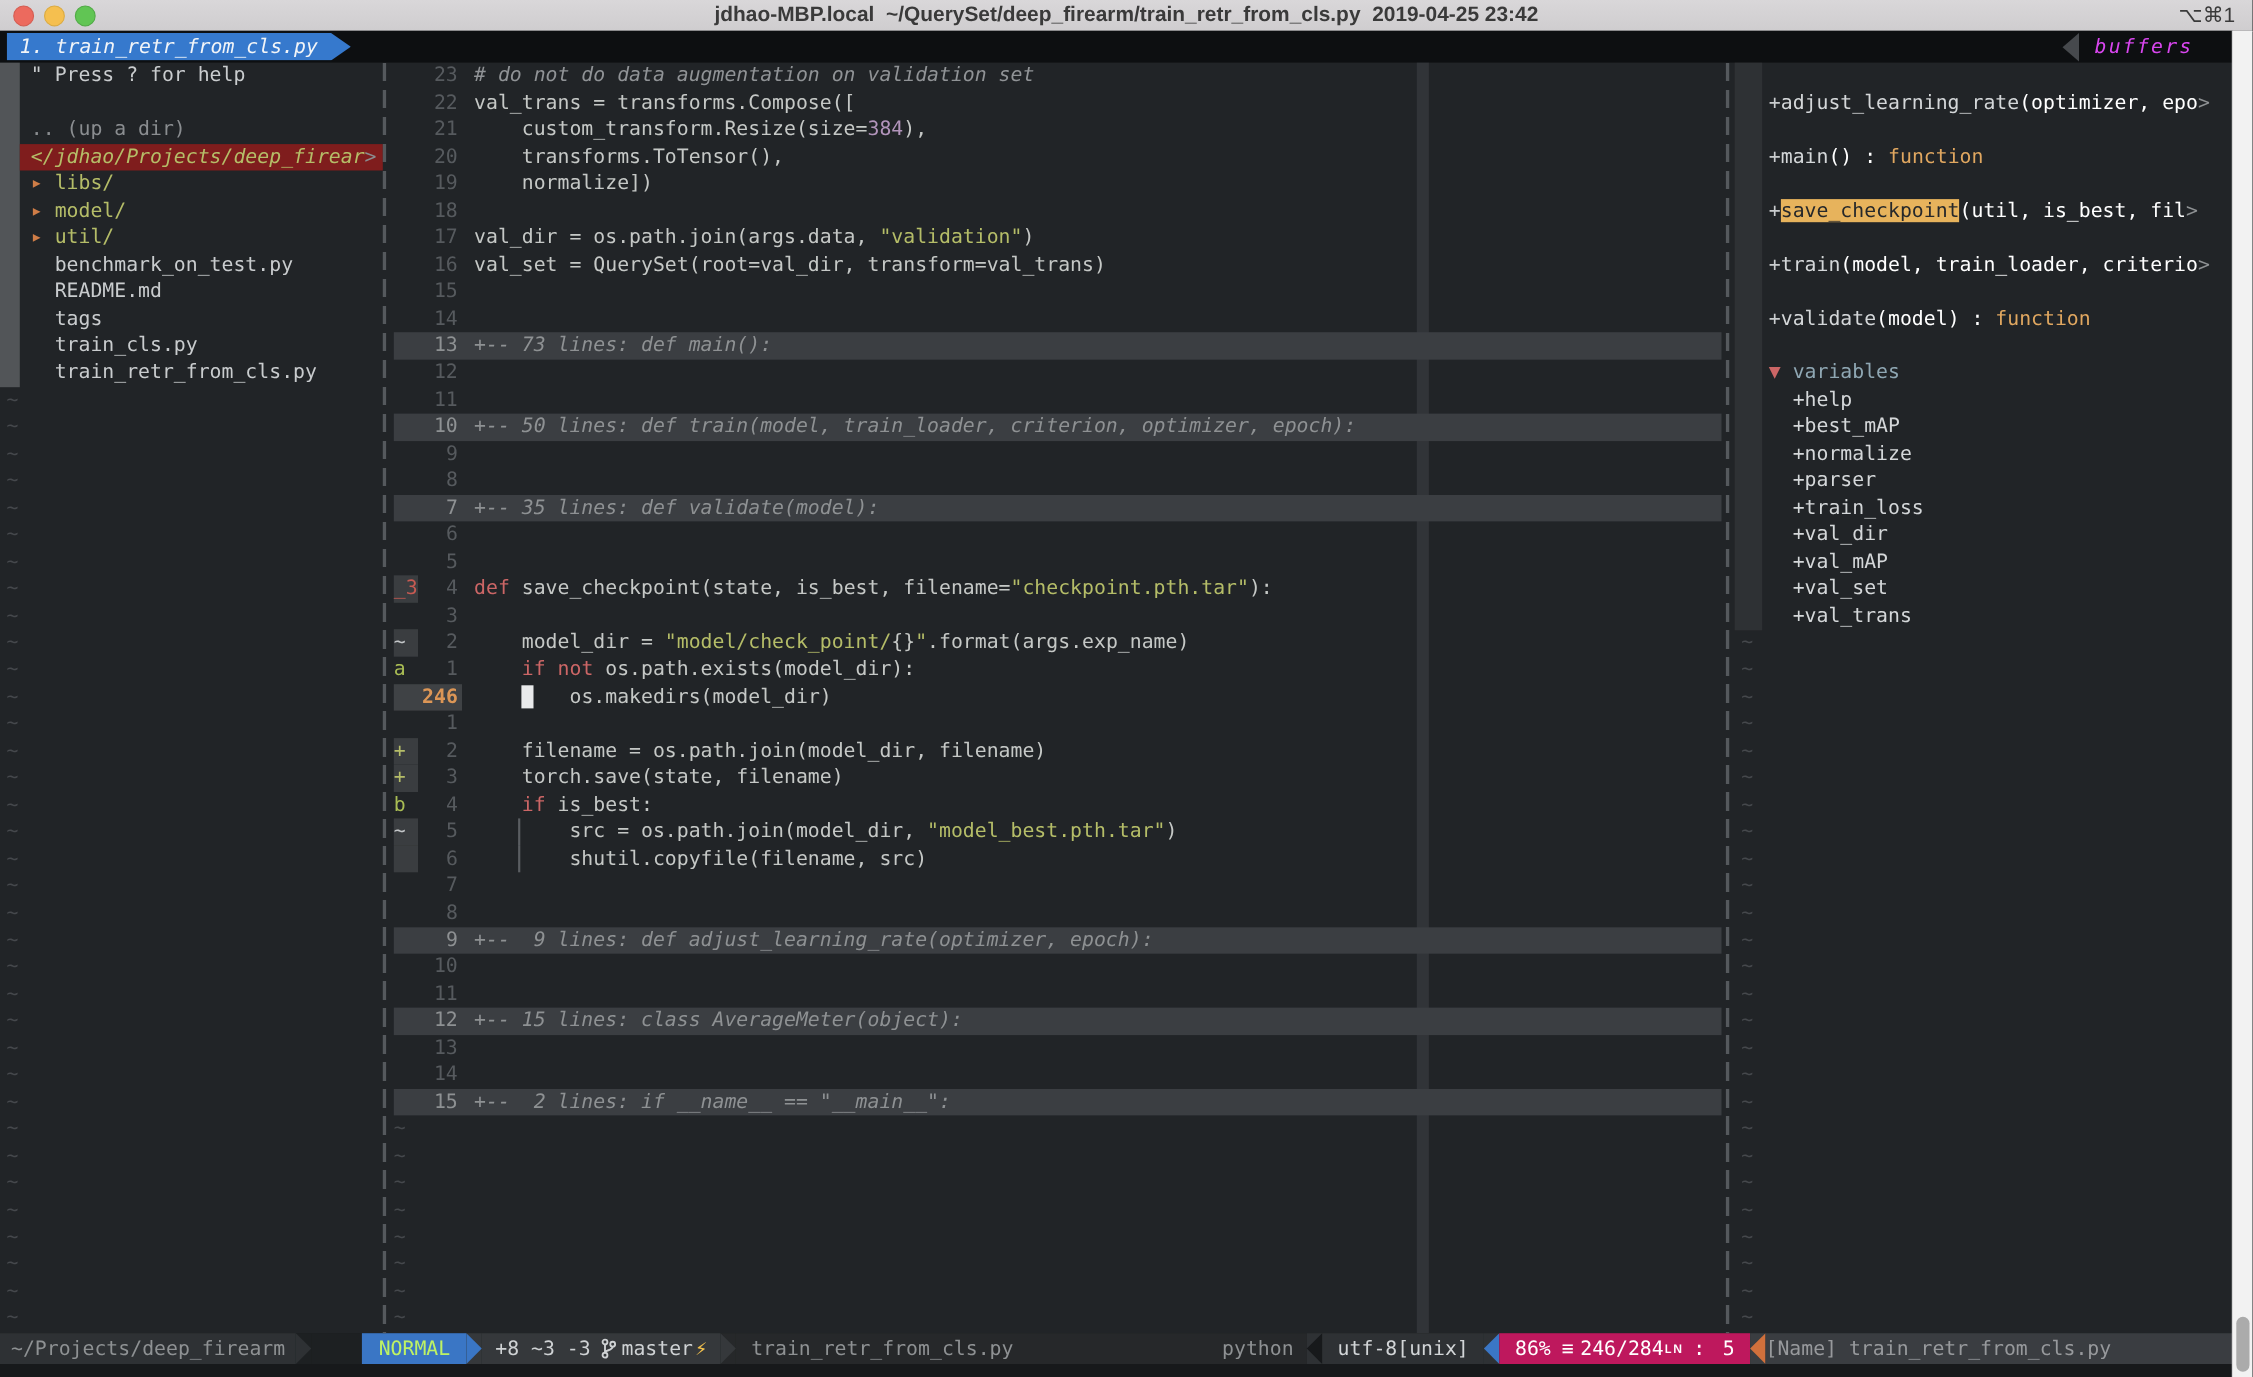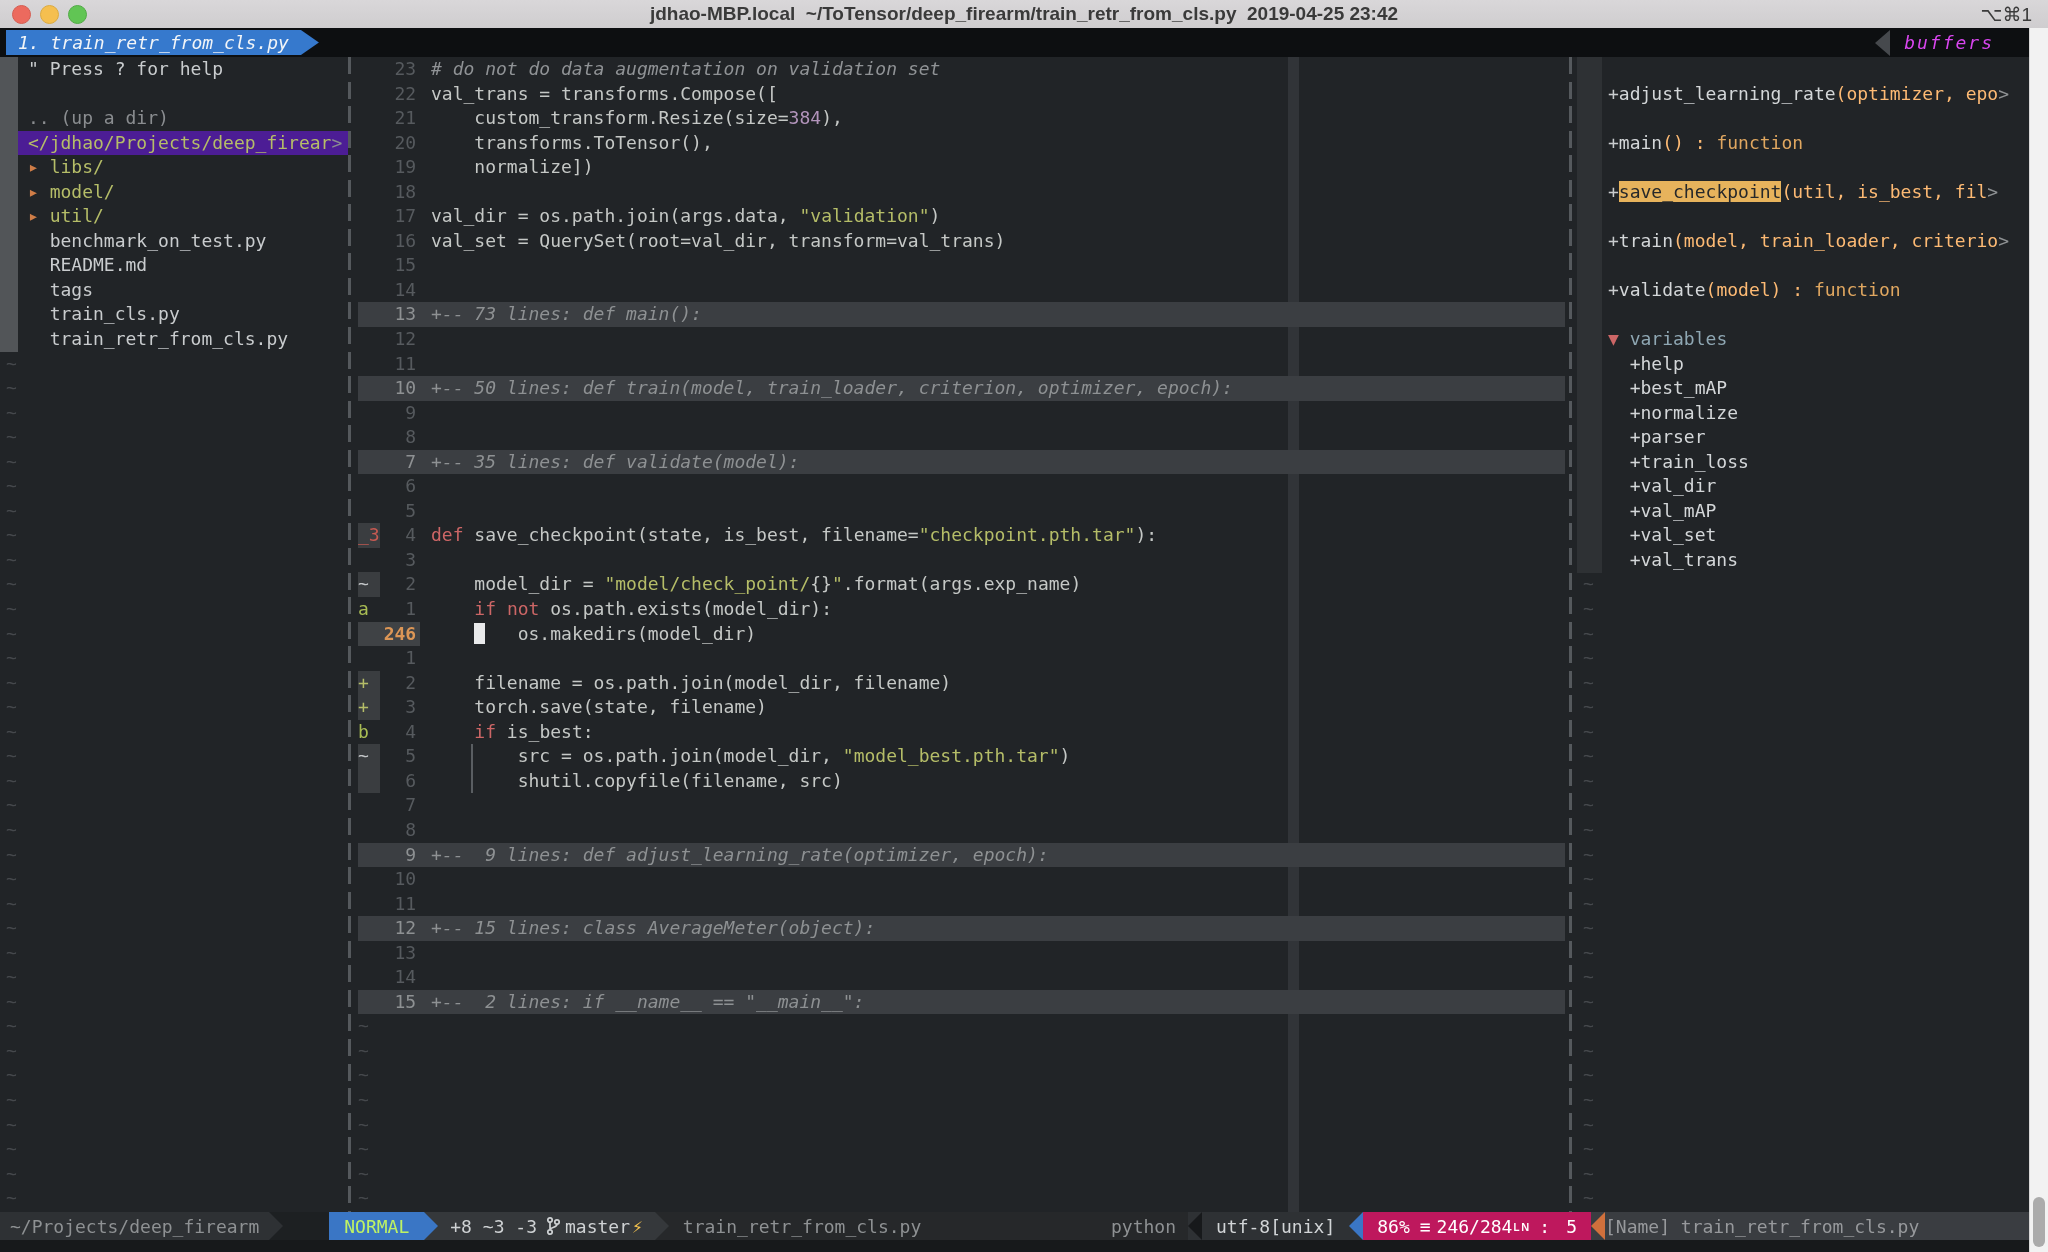--- a/index.html
+++ b/index.html
@@ -25,21 +25,21 @@
     border-right:15px solid #46494d;}
   .tabline-right .lbl{padding:0 14px;letter-spacing:2px;}
   
   .workspace{position:absolute;left:0;top:57px;width:2030px;height:1155px;background:#212427;}
   .row{height:24.55px;line-height:24.55px;white-space:pre;position:relative;z-index:1;}
   
   .nerdtree{position:absolute;left:0;top:0;width:348px;height:100%;}
   .left-strip{position:absolute;left:0;top:0;width:18px;height:294.6px;background:#525558;z-index:0;}
   .nt-row{padding-left:28px;color:#c9ccce;}
   .nt-row.tilde{padding-left:6px;color:#45484c;}
-  .nt-root{margin-left:18px;padding-left:10px;background:#4c1d95;}
+  .nt-root{margin-left:18px;padding-left:10px;background:#7f1d1d;font-style:italic;}
   .nt-dim{color:#8a8d90;}
   .nt-arrow{color:#cf7d47;}
   .nt-dir{color:#b5bd68;}
   
   .vsep{position:absolute;top:0;width:3px;height:100%;
     background:repeating-linear-gradient(180deg,#55595d 0 17px,transparent 17px 24.55px);z-index:2;}
   .vsep1{left:348px;} .vsep2{left:1569px;}
   
   .editor{position:absolute;left:358px;top:0;width:1207px;height:100%;}
   .colorcolumn{position:absolute;left:930px;top:0;width:11px;height:100%;background:#313438;z-index:0;}
@@ -59,21 +59,21 @@
   .tk-tilde{color:#45484c;}
   .sgn-del{color:#c75a52;} .sgn-chg{color:#c3c6c8;} .sgn-add{color:#b5bd68;} .sgn-mark{color:#a9bd54;}
   .indent-guide{position:absolute;left:113px;top:0;width:2px;height:100%;background:#5a5e62;}
   
   .tagbar{position:absolute;left:1577px;top:0;width:453px;height:100%;}
   .tag-strip{position:absolute;left:0;top:0;width:25px;height:515.6px;background:#2e3134;z-index:0;}
   .tb-row{padding-left:31px;color:#c9ccce;}
   .tb-row.tilde{padding-left:6px;color:#45484c;}
   .tg-pl{color:#c9ccce;} .tg-tag{color:#d4d7d9;}
   .tg-hl{background:#e7b35c;color:#26282a;}
-  .tg-dim{color:#fdba74;} .tg-trunc{color:#8e9193;}
+  .tg-dim{color:#ffffff;} .tg-trunc{color:#8e9193;}
   .tg-type{color:#e0a760;} .tg-kind{color:#8fa7b3;} .tg-karr{color:#cc6666;}
   
   .scrollbar{position:absolute;right:0;top:28px;width:18px;height:1224px;background:#f2f2f2;border-left:1px solid #d8d8d8;z-index:5;}
   .scroll-thumb{position:absolute;left:3px;right:3px;bottom:5px;height:50px;background:#ababab;border-radius:6px;}
   
   .statusline{position:absolute;left:0;top:1212px;width:2030px;height:28px;background:#1d2022;
     display:flex;align-items:stretch;font-size:18px;}
   .sl-seg{display:flex;align-items:center;white-space:pre;}
   .sl-cwd{background:#2e3134;color:#8e9193;padding:0 10px;}
   .sl-fill{width:46px;background:#1d2022;}
@@ -94,21 +94,21 @@
 <body>
 
 <div class="screen">
 
   <div class="titlebar">
     <div class="lights">
       <span class="light red"></span>
       <span class="light yellow"></span>
       <span class="light green"></span>
     </div>
-    <div class="tb-title"><span>jdhao-MBP.local</span>&nbsp;&nbsp;<span>~/ToTensor/deep_firearm/train_retr_from_cls.py</span>&nbsp;&nbsp;<span>2019-04-25 23:42</span></div>
+    <div class="tb-title"><span>jdhao-MBP.local</span>&nbsp;&nbsp;<span>~/QuerySet/deep_firearm/train_retr_from_cls.py</span>&nbsp;&nbsp;<span>2019-04-25 23:42</span></div>
     <div class="tb-shortcut">⌥⌘1</div>
   </div>
 
   <div class="tabline">
     <div class="tab">1. train_retr_from_cls.py</div>
     <div class="tabline-right">
       <span class="tab-notch"></span>
       <span class="lbl">buffers</span>
     </div>
   </div>

